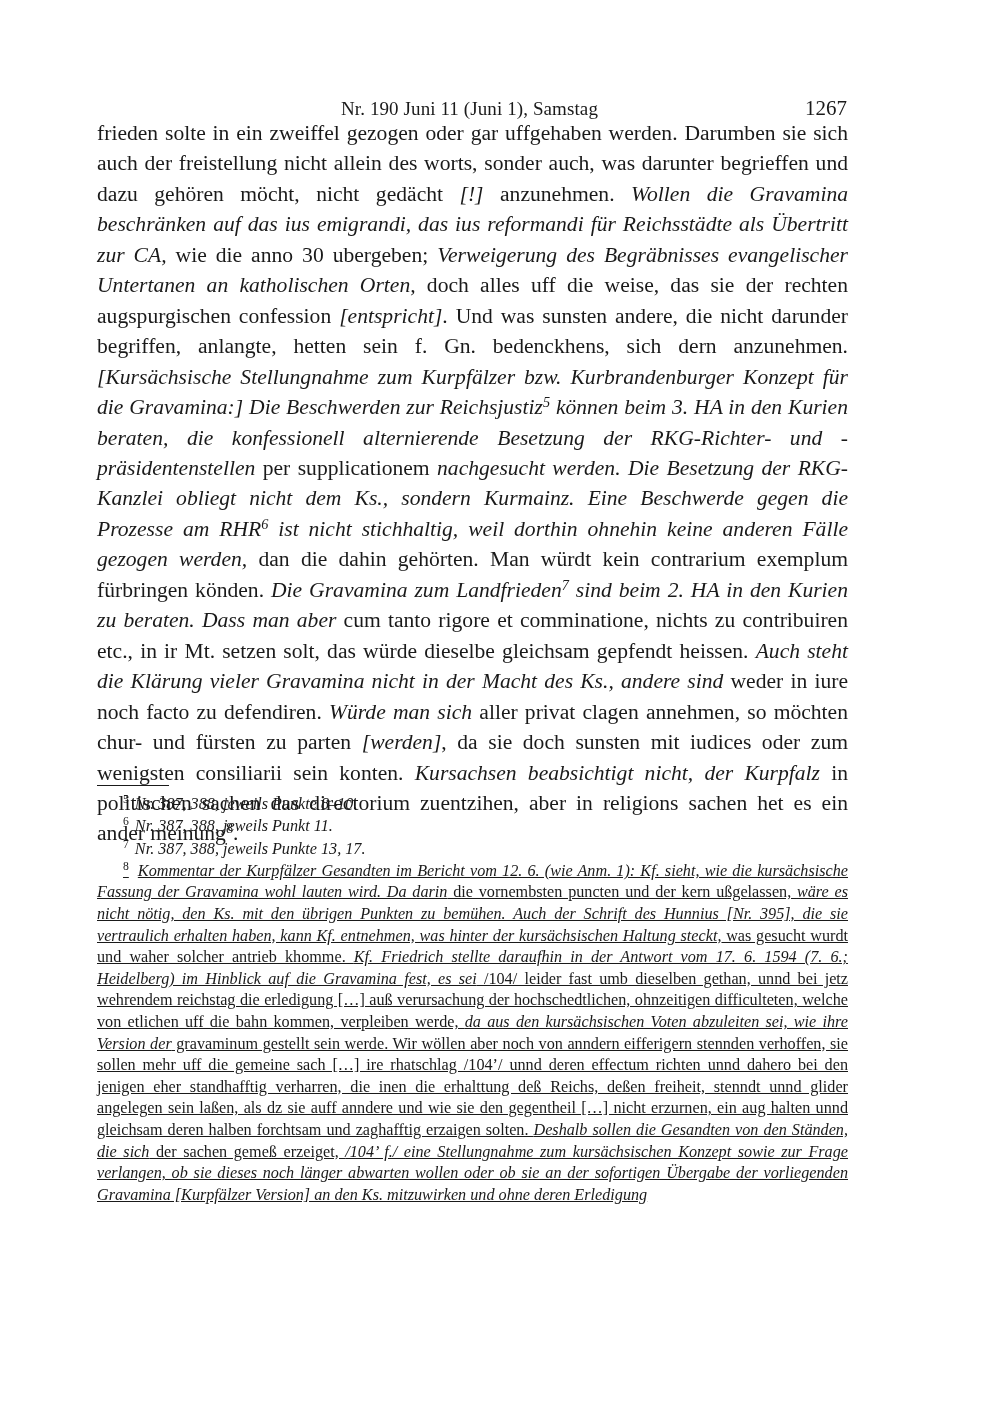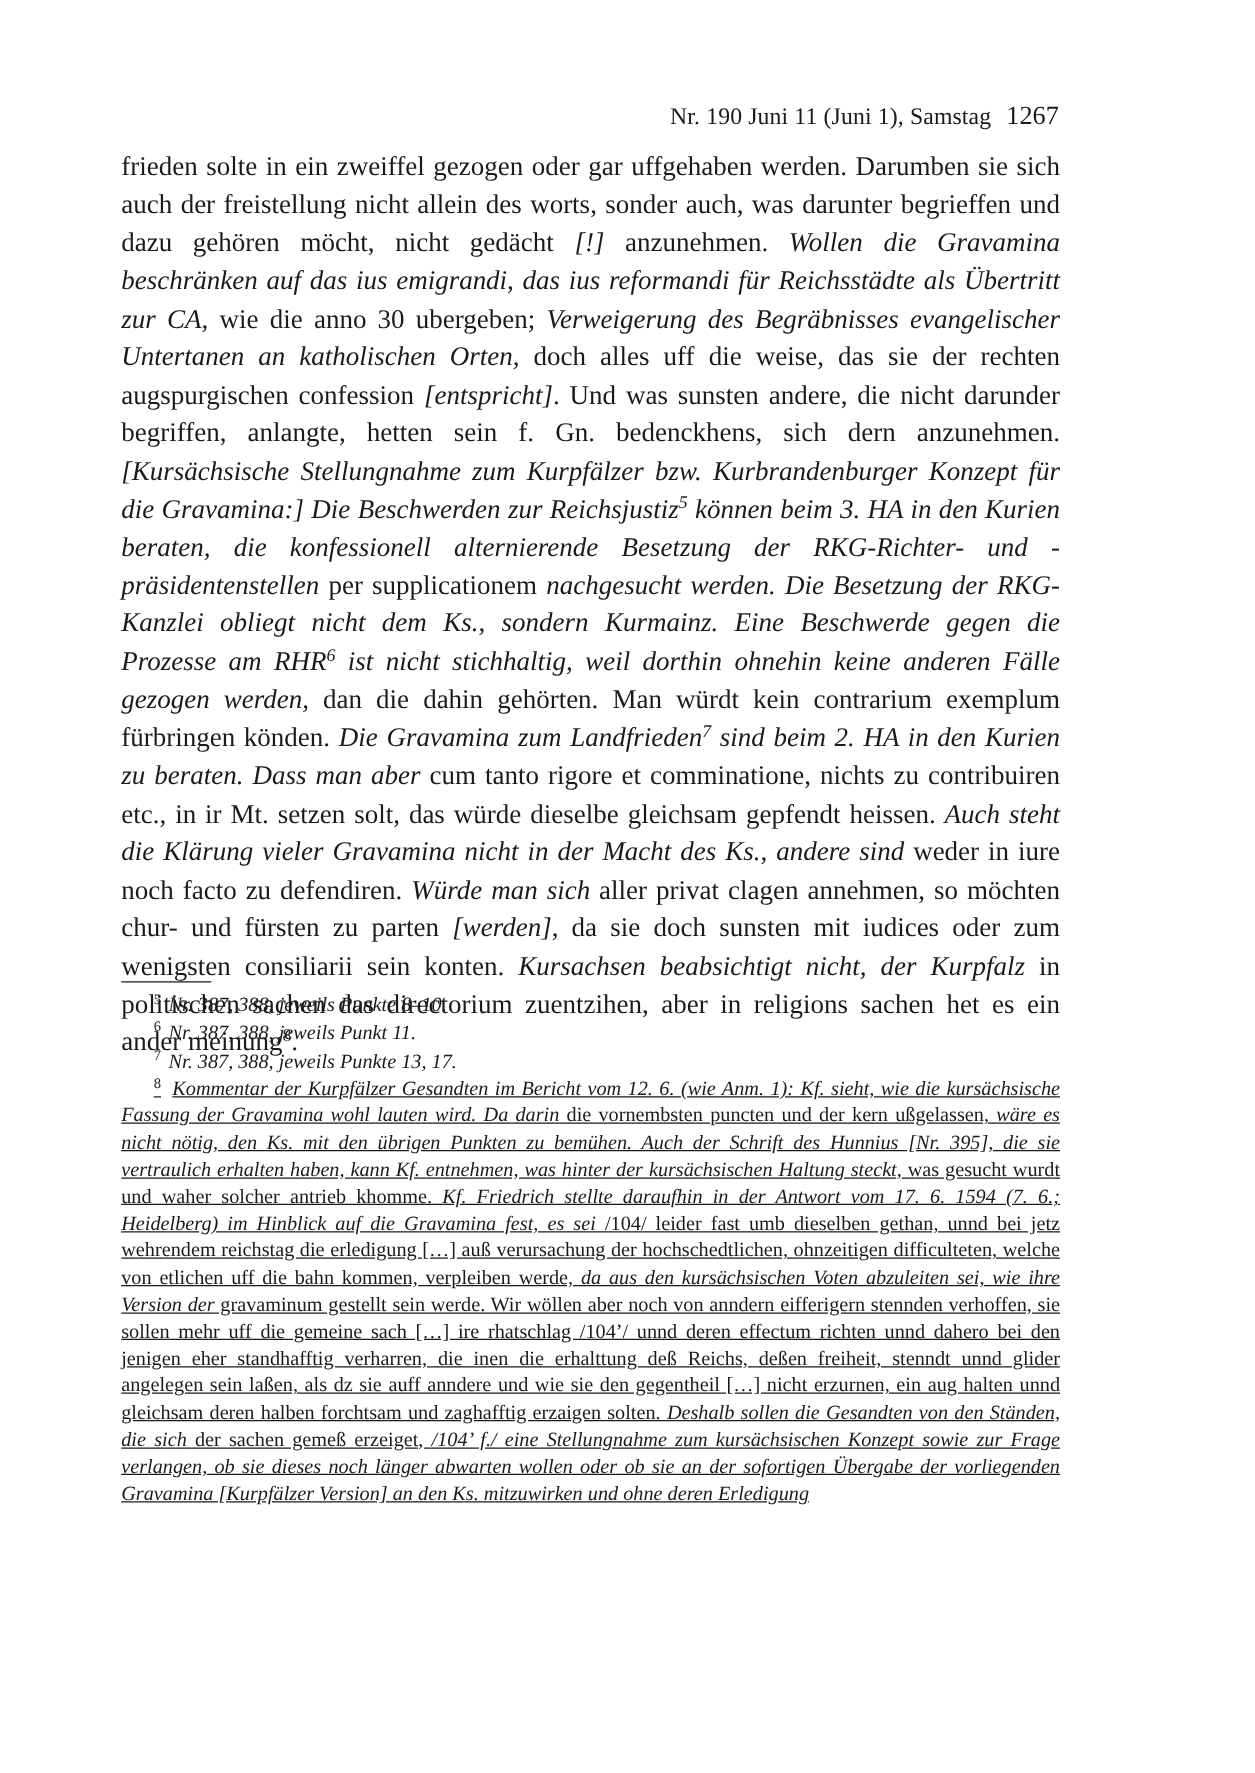--- a/index.html
+++ b/index.html
@@ -17,26 +17,26 @@
     height: 1418px;
     background: #ffffff;
     box-sizing: border-box;
     overflow: hidden;
   }
 
   
   .running-head {
     position: absolute;
     left: 97px;
-    top: 80px;
+    top: 96px;
     width: 750px;
     height: 26px;
     display: flex;
     align-items: baseline;
-    justify-content: flex-end;
+    justify-content: space-between;
     font-size: 19px;
     gap: 12px;
   }
   .running-head .rh-title {
     margin-left: 244px;
     letter-spacing: 0.1px;
     white-space: nowrap;
   }
   .running-head .rh-folio {
     font-size: 21px;

